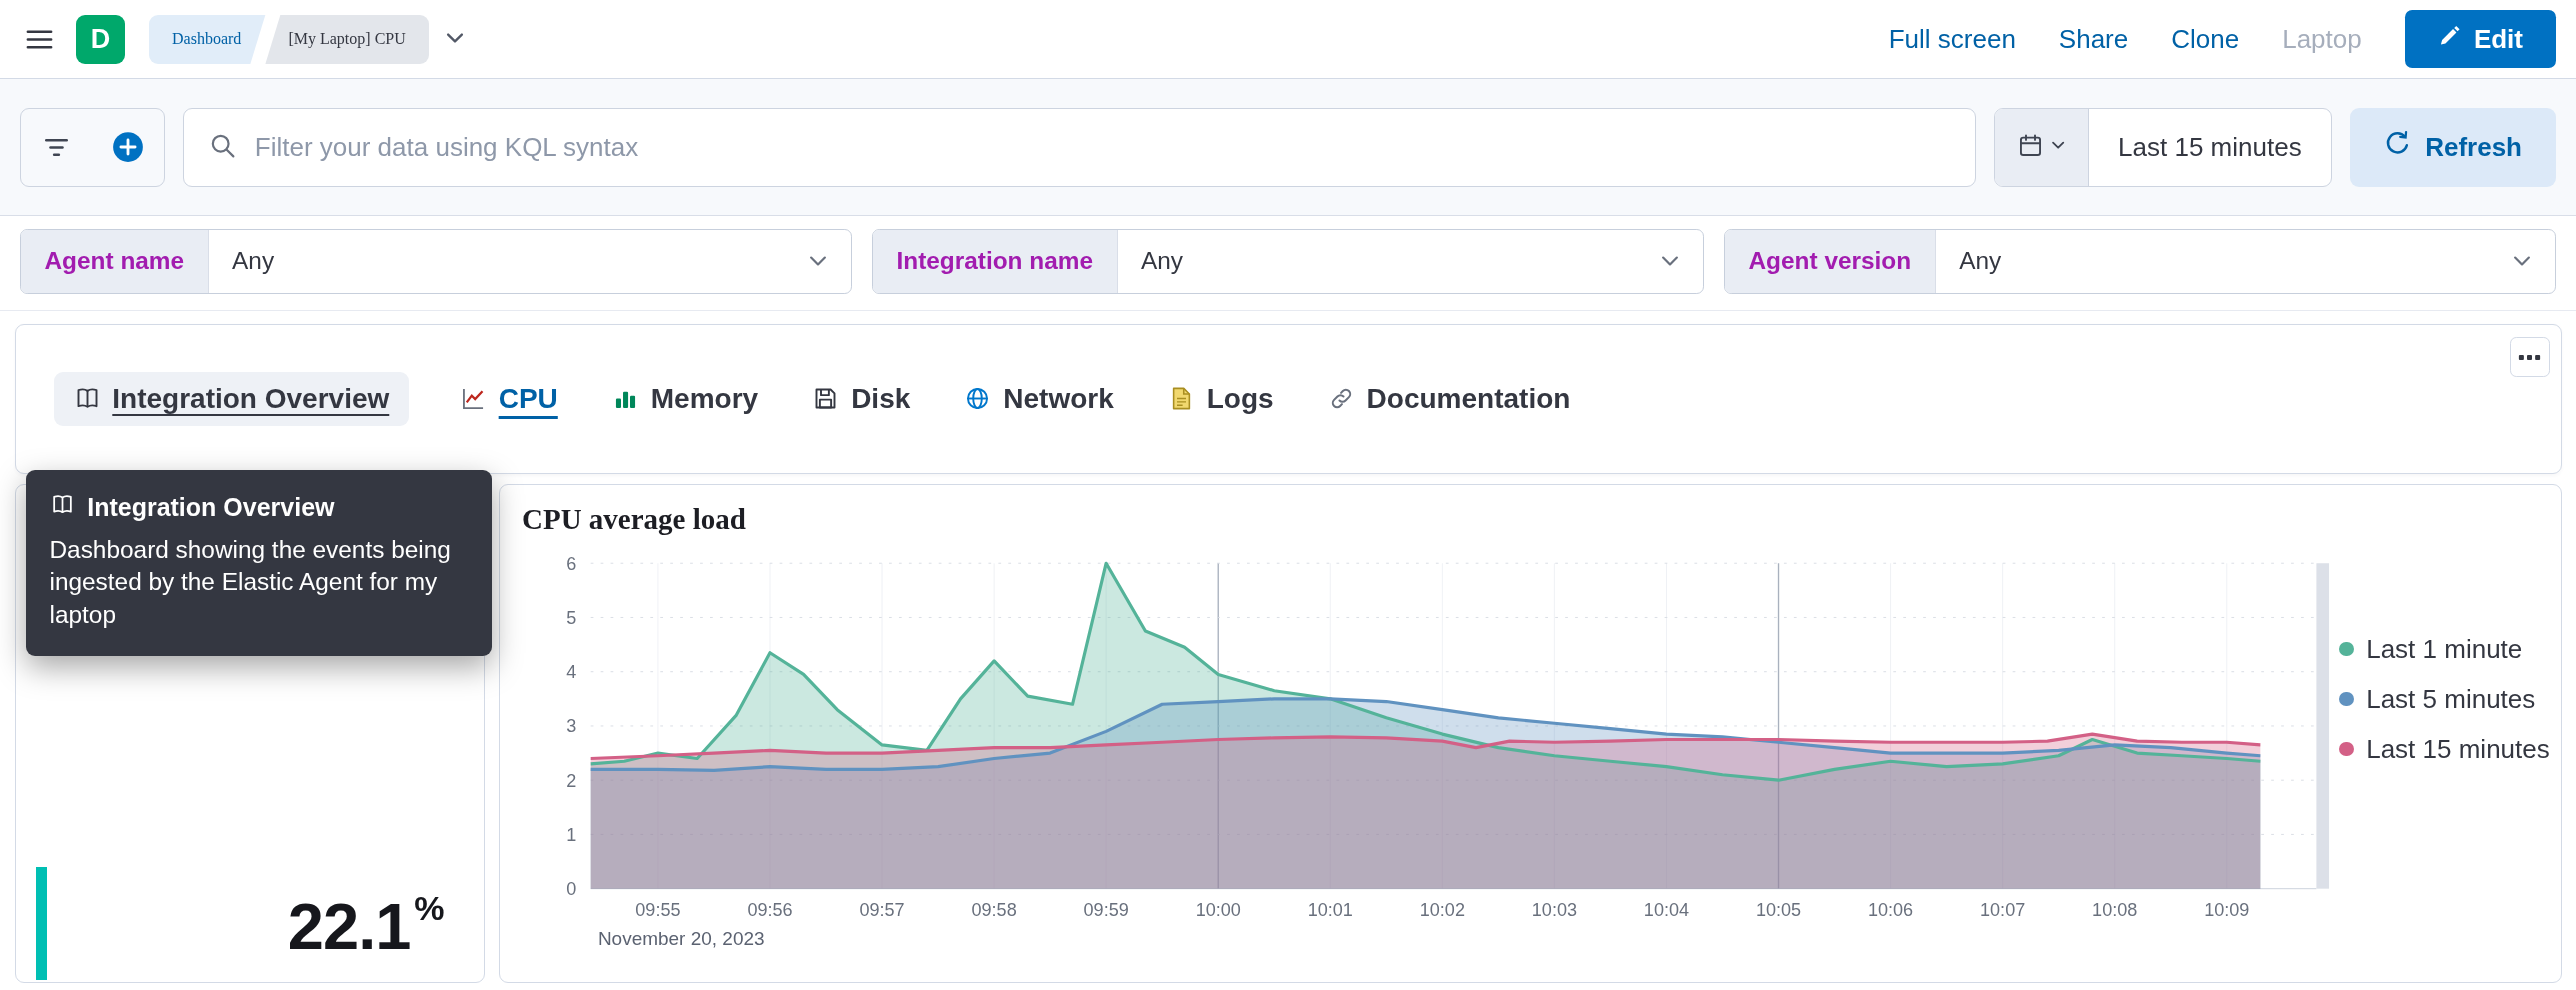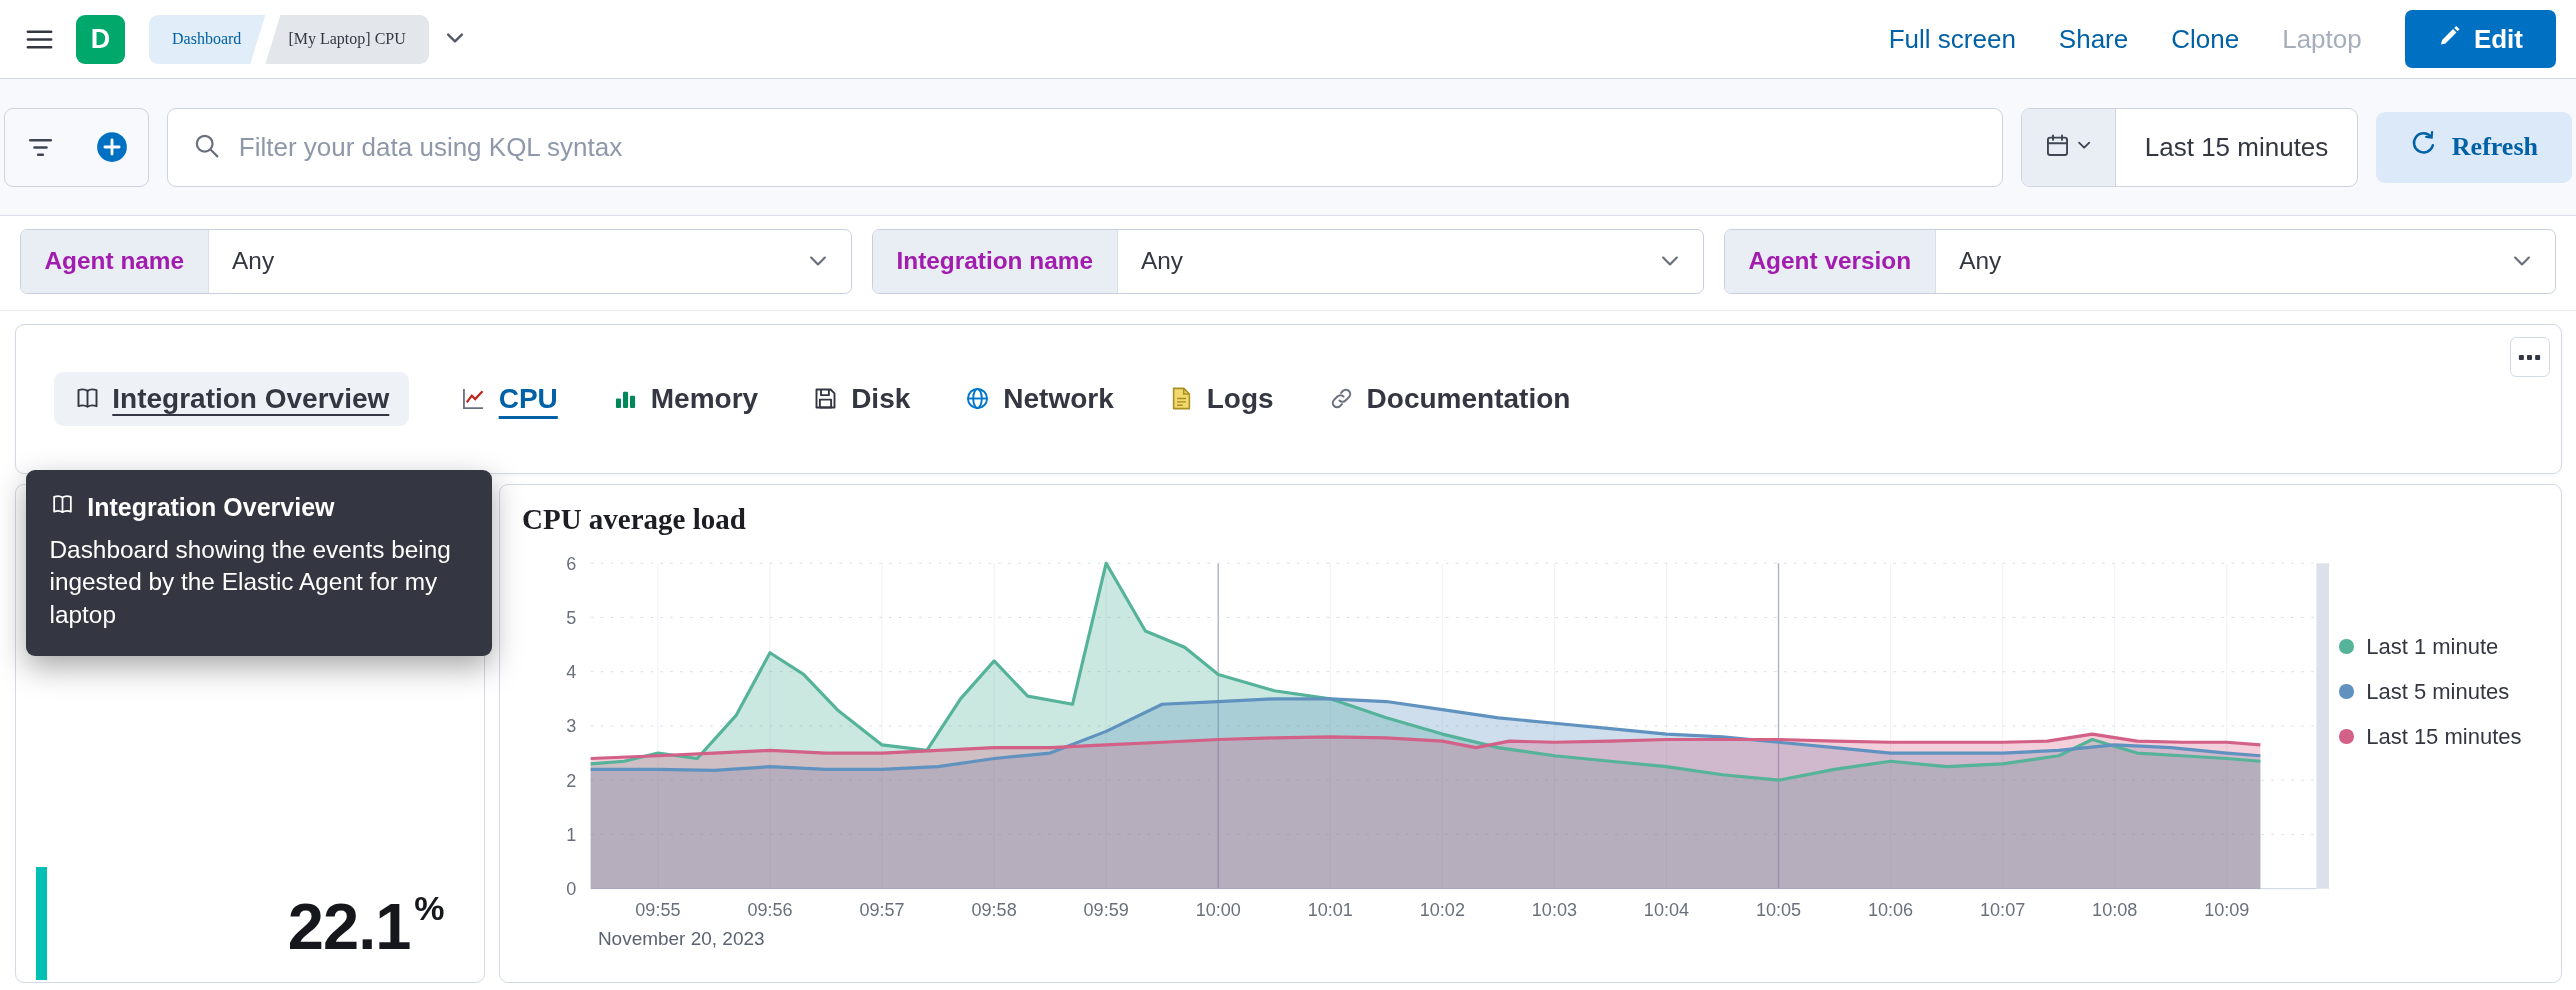--- a/index.html
+++ b/index.html
@@ -17,30 +17,30 @@
   .crumb-first { background:#E1EDF9; color:#0061A6; border-radius:9px 0 0 9px; }
   .crumb-sep { width:14.5px; height:54px; background:#fff; transform:skewX(-17deg); margin:0 -7.2px; z-index:2; }
   .crumb-current { background:#E3E6EB; color:#343741; border-radius:0 9px 9px 0; }
   .crumb-chevron { margin-left:14.5px; }
   .top-actions { margin-left:auto; display:flex; align-items:center; gap:43px; font-size:26px; font-weight:500; }
   .toplink { color:#0061A6; cursor:pointer; text-decoration:none; white-space:nowrap; }
   .toplink.disabled { color:#A6AEBC; cursor:default; }
   .edit-btn { display:flex; align-items:center; gap:12.7px; background:#0071C2; color:#fff; border:none; border-radius:7.2px; height:58px; padding:0 33px; font-size:26px; font-weight:600; cursor:pointer; }
 
   
-  .querybar { display:flex; align-items:center; height:137px; padding:0 4px; background:#F7F9FC; border-bottom:0.9px solid #D9DEE8; gap:18px; }
+  .querybar { display:flex; align-items:center; height:137px; padding:0 20px; background:#F7F9FC; border-bottom:0.9px solid #D9DEE8; gap:18px; }
   .qb-icons { display:flex; width:145px; height:79px; border:0.9px solid #CDD4E0; border-radius:9px; }
   .qb-iconbtn { flex:1; display:grid; place-items:center; background:none; border:none; cursor:pointer; }
   .search-box { flex:1; display:flex; align-items:center; height:79px; background:#fff; border:0.9px solid #CDD4E0; border-radius:9px; padding:0 23.5px; gap:16.3px; }
   .search-box input { flex:1; border:none; outline:none; font-size:26px; color:#343741; background:transparent; font-family:"Liberation Sans", sans-serif; }
   .search-box input::placeholder { color:#8E98A9; }
   .date-group { display:flex; height:79px; border:0.9px solid #CDD4E0; border-radius:9px; overflow:hidden; background:#fff; }
   .date-cal { width:94px; background:#E9EDF4; display:flex; align-items:center; justify-content:center; gap:5.4px; border-right:0.9px solid #CDD4E0; cursor:pointer; }
   .date-text { display:flex; align-items:center; padding:0 29px; font-size:26px; color:#343741; cursor:pointer; white-space:nowrap; }
-  .refresh-btn { display:flex; align-items:center; gap:14.5px; height:71px; padding:0 34px; background:#DCE9F8; color:#0061A6; border:none; border-radius:9px; font-size:26px; font-weight:600; cursor:pointer;font-family:Liberation Serif, serif; }
+  .refresh-btn { display:flex; align-items:center; gap:14.5px; height:79px; padding:0 34px; background:#DCE9F8; color:#0061A6; border:none; border-radius:9px; font-size:26px; font-weight:600; cursor:pointer; }
 
   
   .filterrow { display:flex; gap:20px; padding:12.7px 20px 16.3px; background:#fff; border-bottom:0.9px solid #E7EAF1; }
   .filter-group { flex:1; display:flex; align-items:center; height:65px; border:0.9px solid #C7CFDC; border-radius:7.2px; overflow:hidden; background:#fff; cursor:pointer; }
   .filter-label { height:100%; display:flex; align-items:center; padding:0 23.5px; background:#E9EDF4; font-size:24.4px; font-weight:600; color:#a21caf; border-right:0.9px solid #D9DEE8; white-space:nowrap; }
   .filter-value { flex:1; padding:0 23.5px; font-size:24.4px; color:#343741; }
   .filter-chevron { padding-right:22px; display:flex; }
 
   
   .content { padding:12.7px 14.5px 0; background:#fff; }
@@ -59,21 +59,21 @@
   .metricpanel { position:relative; width:470px; }
   .metric-accent { position:absolute; left:20px; bottom:1.8px; width:11px; height:113px; background:#00BFB3; }
   .bignum { position:absolute; right:40px; bottom:18px; font-weight:700; color:#16171C; font-size:65px; display:flex; align-items:flex-start; letter-spacing:-0.9px; }
   .bignum .unit { font-size:34px; margin-left:3.6px; }
 
   .chartpanel { position:relative; flex:1; padding:18px 0 0 22px; overflow:hidden; }
   .charttitle { font-size:29px; font-weight:700; color:#1D1E24;font-family:Liberation Serif, serif; }
   .chartwrap { display:flex; margin-top:18px; }
   #chart { display:block; flex:0 0 auto; }
   .legend { width:271px; padding-top:80px; display:flex; flex-direction:column; gap:19px; }
-  .legend-item { display:flex; align-items:center; gap:12.7px; font-size:22px; color:#343741; cursor:pointer;text-align:right; }
+  .legend-item { display:flex; align-items:center; gap:12.7px; font-size:26px; color:#343741; cursor:pointer;text-align:right; }
   .legend-dot { width:14.5px; height:14.5px; border-radius:50%; flex:0 0 auto; }
 
   
   .tooltip { position:absolute; left:26px; top:470px; width:466px; background:#343741; color:#fff; border-radius:9px; padding:22px 25px 25px 23.5px; box-shadow:0 11px 31px rgba(0,0,0,0.35); z-index:10; }
   .tooltip-title { display:flex; align-items:center; gap:12.7px; font-size:25px; font-weight:700; }
   .tooltip-body { margin-top:11px; font-size:24.4px; line-height:1.33; font-weight:400; }
 </style>
 </head>
 <body>
 

